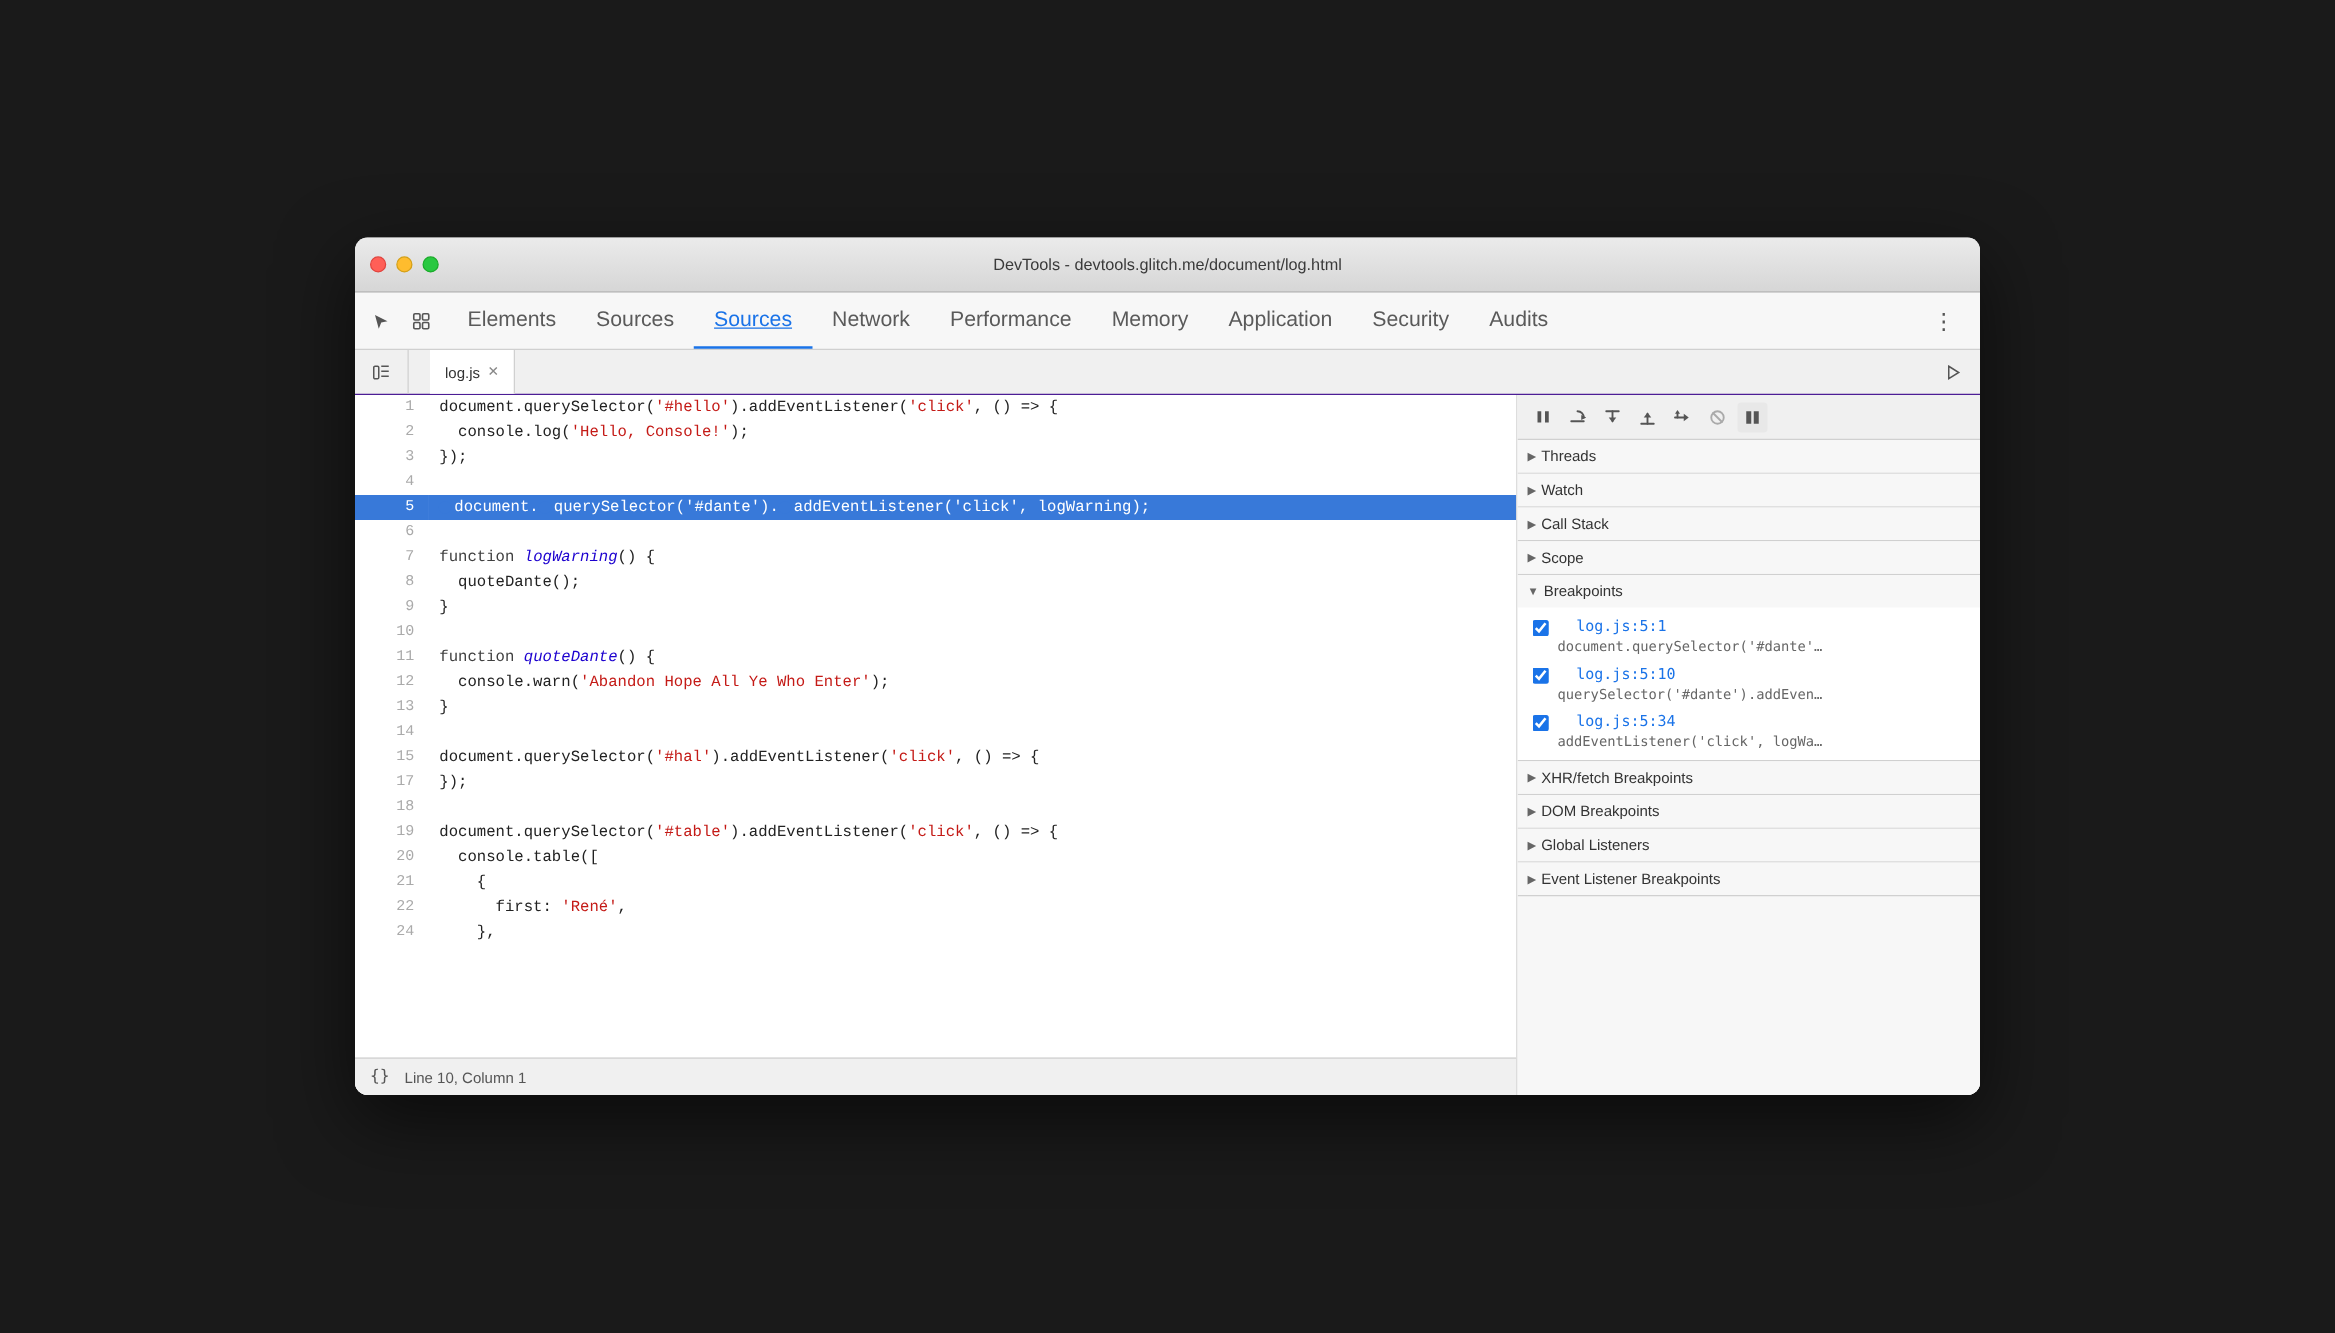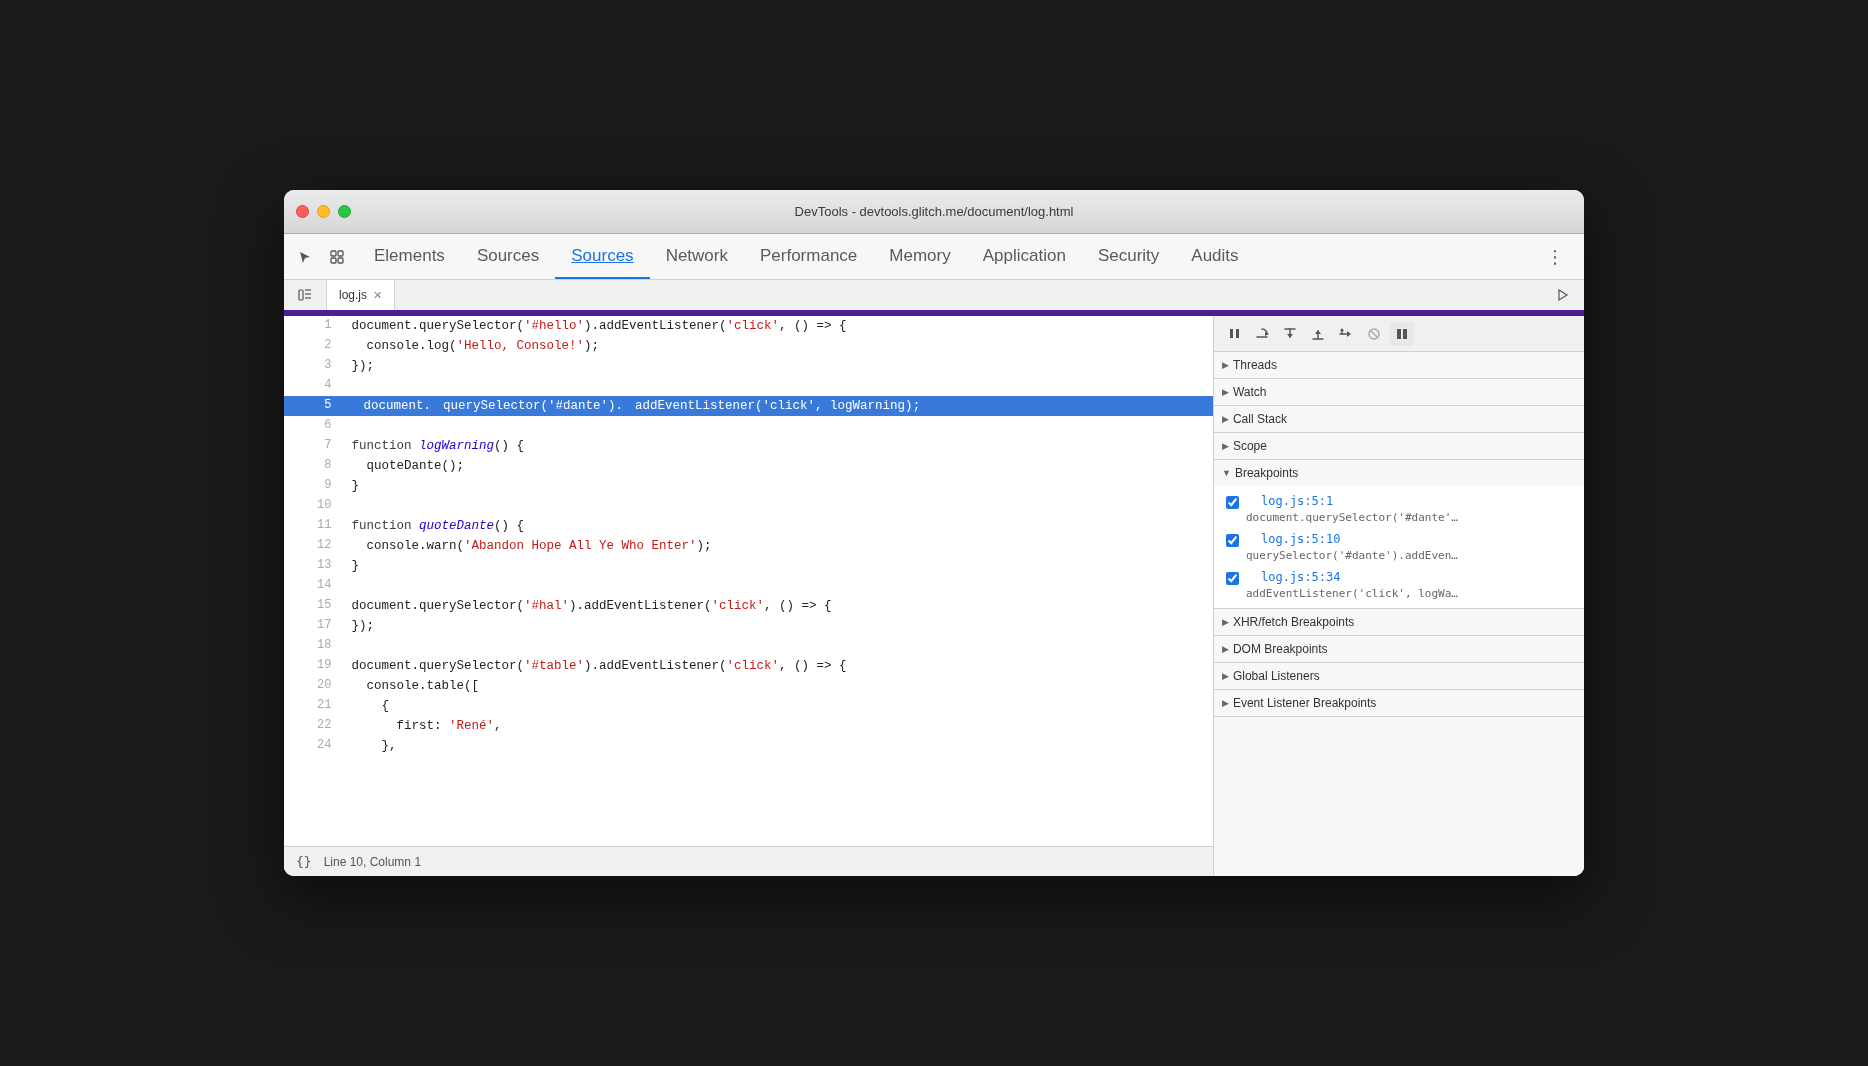--- a/index.html
+++ b/index.html
@@ -102,25 +102,26 @@
     }
     
     .devtools-body {
       display: flex;
       flex-direction: column;
       background: #fff;
     }
     
     .file-tabbar {
       background: #f0f0f0;
-      border-bottom: 6px solid #4c1d95;
+      border-bottom: 1px solid #4c1d95;
       display: flex;
       align-items: center;
       height: 36px;
       padding: 0;
+      gap: 17px;
     }
     .file-tab-icons {
       display: flex;
       align-items: center;
       padding: 0 8px;
       gap: 4px;
       border-right: 1px solid #d0d0d0;
       height: 100%;
     }
     .file-tab {

